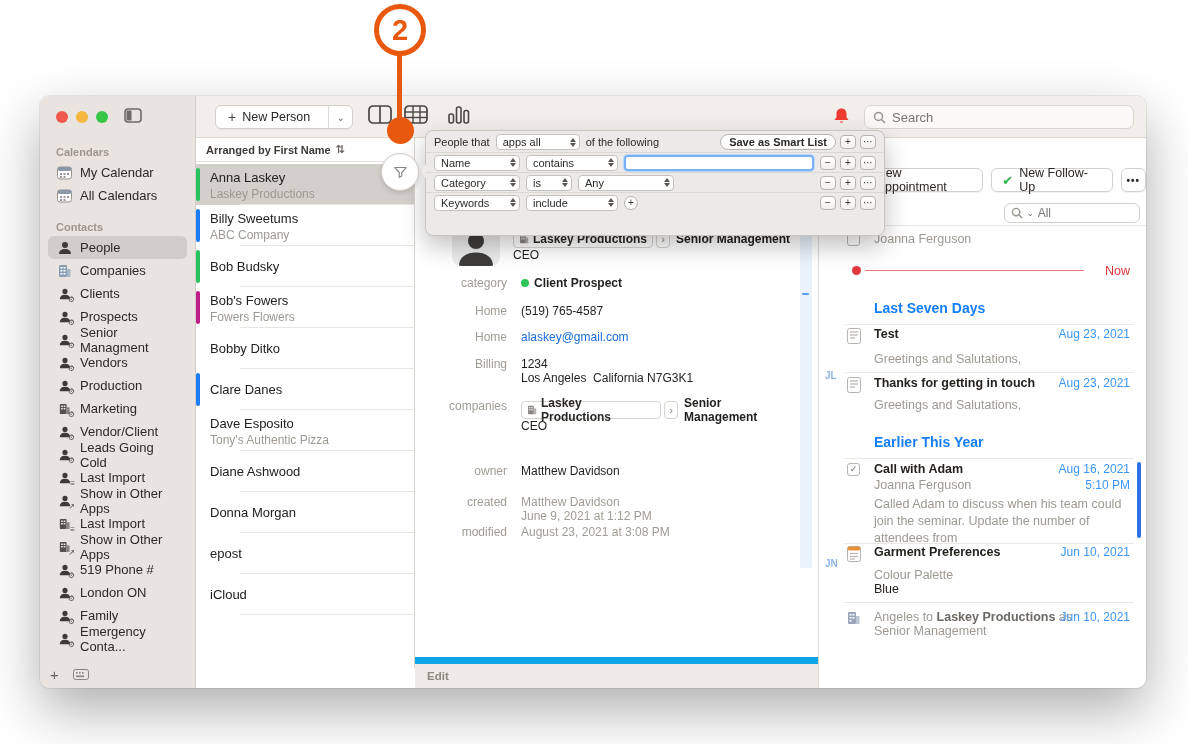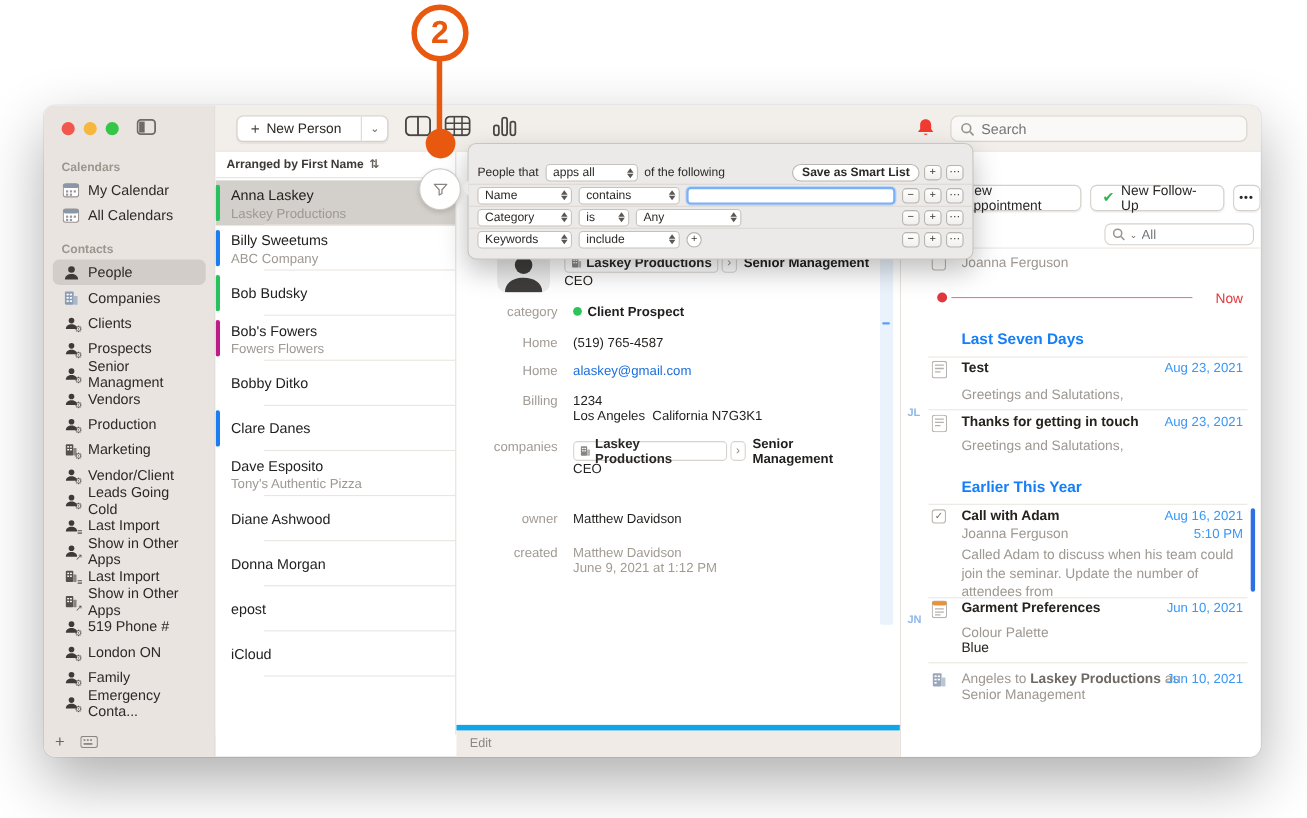--- a/index.html
+++ b/index.html
@@ -42,21 +42,21 @@
   .row[data-bar="green"] .bar{display:block;background:#27c15e}
   .row[data-bar="blue"] .bar{display:block;background:#1a7ef2}
   .row[data-bar="magenta"] .bar{display:block;background:#c01b8a}
   .row.sel{background:#d3cfca}
   .row .nm{font-size:13px;color:#232120}
   .row .co{font-size:12px;color:#9e9892;margin-top:2px}
   .row.single{display:flex;align-items:center;padding-top:0}
   .listfoot{position:absolute;left:156px;bottom:0;width:219px;height:20px;background:#f0ebe7;border-top:1px solid #d9d4cf;border-right:1px solid #dbd6d1;display:flex;align-items:center;justify-content:center;font-size:11px;color:#8d8781}
   
   .detailcol{position:absolute;left:375px;top:42px;width:403px;bottom:20px;background:#fff;overflow:hidden}
-  .detailfoot{position:absolute;left:375px;bottom:0;width:403px;height:20px;background:#f0ebe7;border-top:5px solid #0ea5e9;display:flex;align-items:center;padding:12px 12px;font-size:11.5px;font-weight:400;color:#8d8781}
+  .detailfoot{position:absolute;left:375px;bottom:0;width:403px;height:20px;background:#f0ebe7;border-top:7px solid #0ea5e9;display:flex;align-items:center;padding:12px 12px;font-size:11.5px;font-weight:700;color:#8d8781}
   .dname{position:absolute;left:98px;top:70px;font-size:17px;font-weight:700;color:#1c1a18}
   .avatar{position:absolute;left:37px;top:80px;width:48px;height:48px;border-radius:9px;background:#ececec;display:flex;align-items:flex-end;justify-content:center;overflow:hidden}
   .chiprow{position:absolute;left:98px;top:92px;display:flex;align-items:center;gap:6px;font-size:12px}
   .chip{display:inline-flex;align-items:center;gap:4px;border:1px solid #d8d3ce;border-radius:4px;height:18px;padding:0 5px;font-weight:600;color:#2a2825;background:#fff}
   .chipnext{display:inline-flex;align-items:center;justify-content:center;border:1px solid #d8d3ce;border-radius:4px;height:18px;width:14px;color:#8a8580;font-size:11px;background:#fff;margin-left:-3px}
   .drow{position:absolute;left:8px;right:20px;display:flex;font-size:12px}
   .dlabel{width:84px;text-align:right;color:#a19b94;flex:none}
   .dval{margin-left:14px;color:#211f1d;white-space:pre-wrap;line-height:14px}
   .dval.gray{color:#a19b94}
   .dot{display:inline-block;width:8px;height:8px;border-radius:50%;background:#2ec558;margin-right:5px}
@@ -75,21 +75,21 @@
   .rdate{position:absolute;right:16px;color:#3a97f7;font-size:12px;text-align:right}
   .rtitle{font-weight:700;color:#26231f;font-size:12.5px}
   .rgray{color:#9e9892}
   .rhead{color:#157efb;font-weight:700;font-size:14px}
   .initials{position:absolute;left:6px;font-size:10px;font-weight:700;color:#8fb7ea}
   .ricon{position:absolute;left:28px;width:15px}
   .bluebar{position:absolute;right:5px;width:4px;border-radius:2px;background:#2f6fe4}
   .rsearch{position:absolute;left:185px;top:65px;width:136px;height:20px;border:1px solid #d5d0cb;border-radius:6px;display:flex;align-items:center;gap:4px;padding:0 6px;color:#9a948e;background:#fff}
   .rsearch input{border:none;outline:none;width:100%;font-size:12px;background:transparent;font-family:inherit}
   
-  .popover{position:absolute;left:385px;top:34px;width:460px;height:106px;background:#eceae8;border:1px solid #c9c4bf;border-radius:8px;box-shadow:0 10px 24px rgba(0,0,0,.25);z-index:25;padding:16px 0}
+  .popover{position:absolute;left:385px;top:34px;width:460px;height:106px;background:#eceae8;border:1px solid #c9c4bf;border-radius:8px;box-shadow:0 10px 24px rgba(0,0,0,.25);z-index:25;padding:1px 0}
   .popover::before{content:"";position:absolute;left:-7px;top:33px;border:7px solid transparent;border-right-color:#eceae8;border-left:none}
   .pop-row{display:flex;align-items:center;height:20px;padding:0 8px;gap:6px;font-size:11px;color:#2c2a27}
   .pop-row + .pop-row{border-top:1px solid #dcd8d3}
   .popup{display:inline-flex;align-items:center;justify-content:space-between;background:#fff;border:1px solid #c6c1bc;border-radius:4px;height:16px;font-size:11px;padding:0 3px 0 6px;gap:4px;color:#2c2a27}
   .arrs{display:flex;flex-direction:column;align-items:center;justify-content:center}
   .arrs::before{content:"";border:3px solid transparent;border-bottom:4px solid #5a5652;margin-bottom:1px}
   .arrs::after{content:"";border:3px solid transparent;border-top:4px solid #5a5652}
   .ftext{height:16px;flex:1;max-width:190px;border:2px solid #7ab0f5;border-radius:4px;background:#fff;outline:none;box-shadow:0 0 0 1px #bcd6f8;font-size:11px;padding:0 4px;font-family:inherit}
   .cluster{margin-left:auto;display:flex;gap:4px;align-items:center}
   .mini{width:16px;height:14px;border:1px solid #b9b4af;border-radius:4px;background:linear-gradient(#fff,#f2f0ee);font-size:10px;line-height:1;display:flex;align-items:center;justify-content:center;color:#3c3936}
@@ -528,20 +528,24 @@
         <span class="dval">CEO</span>
       </div>
     <div class="drow" style="top:326px">
         <span class="dlabel">owner</span>
       <span class="dval">Matthew Davidson</span>
       </div>
     <div class="drow" style="top:357px">
         <span class="dlabel">created</span>
       <span class="dval gray"><span>Matthew Davidson</span><br><span>June 9, 2021 at 1:12 PM</span></span>
       </div>
+    <div class="drow" style="top:387px">
+        <span class="dlabel">modified</span>
+      <span class="dval gray">August 23, 2021 at 3:08 PM</span>
+      </div>
     <div class="scrollstrip">
         <i style="top:4px"></i>
         <i style="top:70px"></i>
       </div>
   </div>
   <div class="detailfoot">Edit</div>
 
   <div class="rightcol">
     <div class="rc-abs" style="left:26px;top:30px;display:flex;gap:8px">
       <span class="btn">

